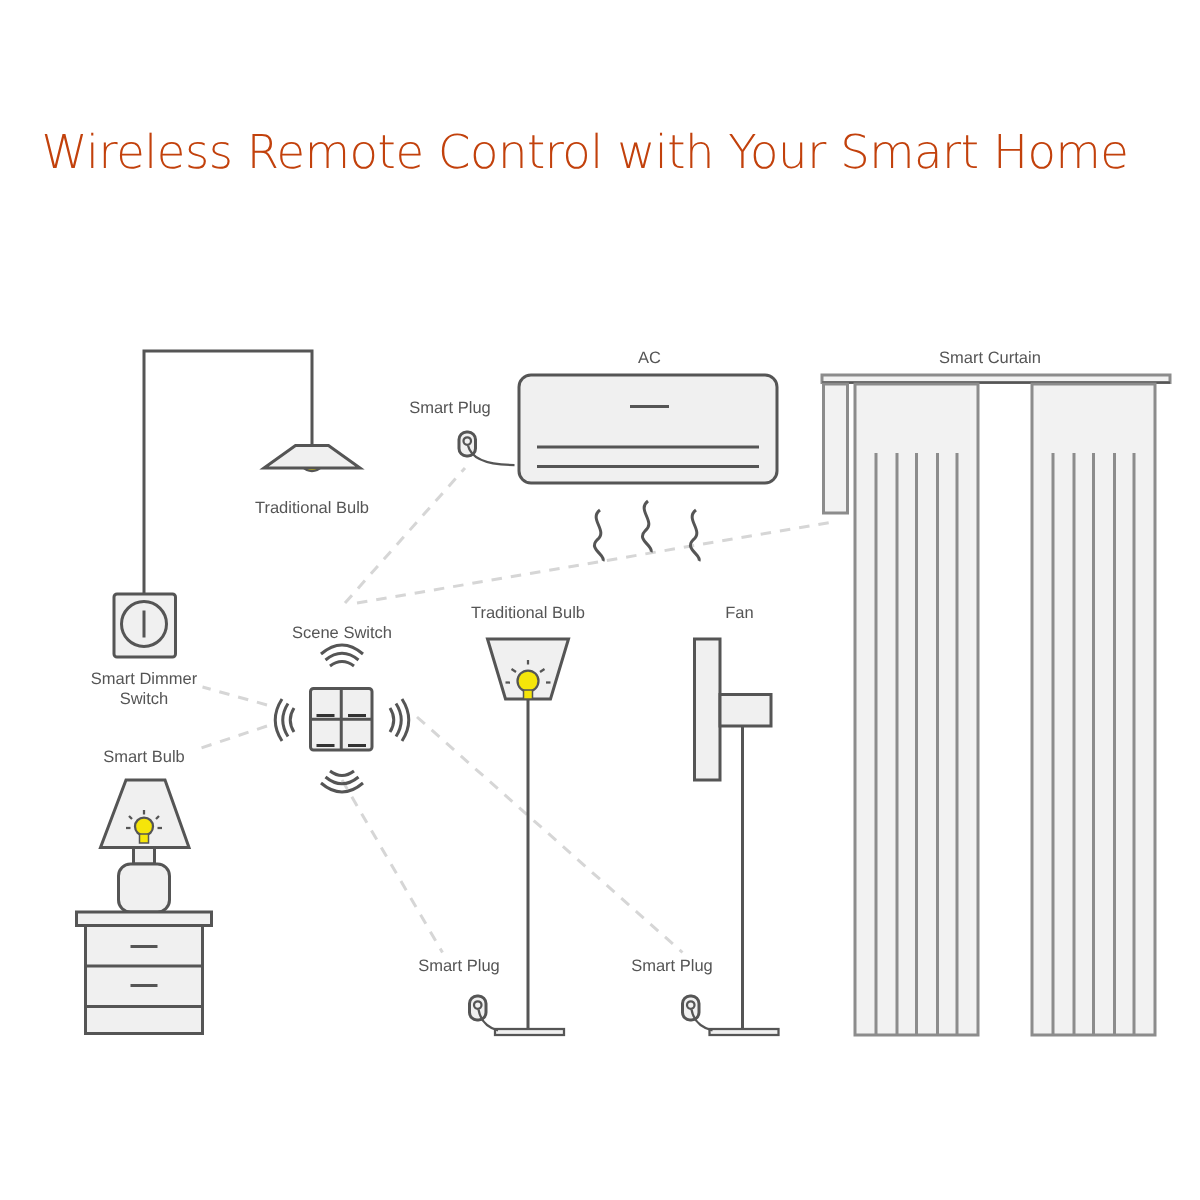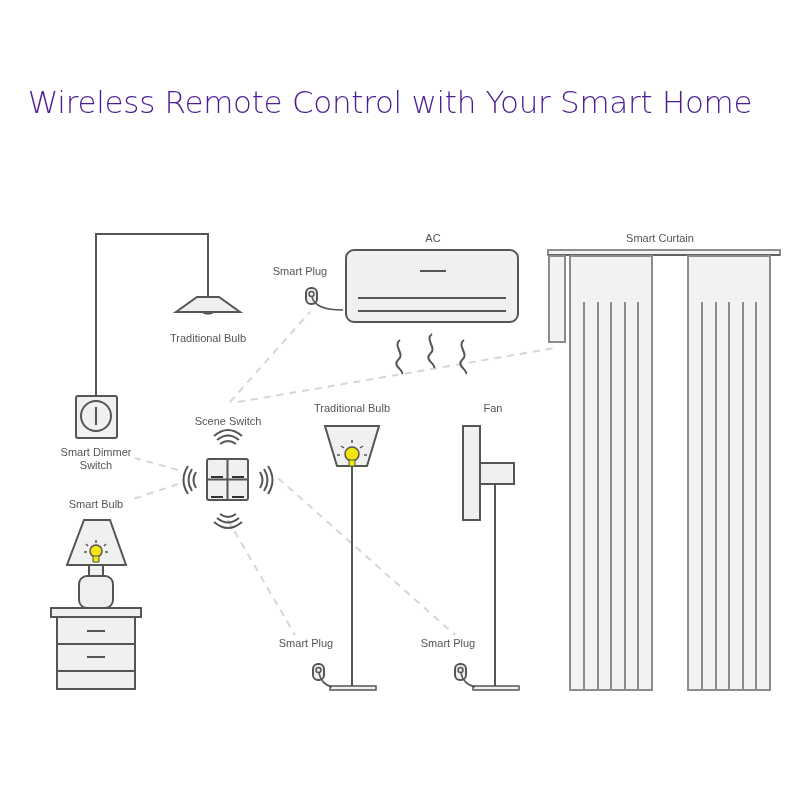--- a/index.html
+++ b/index.html
@@ -1,19 +1,19 @@
 <!DOCTYPE html>
 <html><head>
   <meta charset="utf-8">
   <style>
     html, body { margin: 0; padding: 0; background: #ffffff; }
     body { width: 800px; height: 800px; position: relative; overflow: hidden; font-family: "Liberation Sans", sans-serif; }
     .title {
       position: absolute; left: 0; top: 84px; width: 780px; text-align: center;
-      font-family: "DejaVu Sans", sans-serif; font-weight: 200; font-size: 31px; color: #4c1d95; letter-spacing: -0.3px;
+      font-family: "DejaVu Sans", sans-serif; font-weight: 200; font-size: 31px; color: #c2410c; letter-spacing: -0.3px;
       font-stretch: condensed;
     }
     svg.diagram { position: absolute; left: 0; top: 0; }
     .lbl { font-family: "Liberation Sans", sans-serif; font-size: 11px; fill: #555555; }
     .stroke { stroke: #555555; stroke-width: 2; fill: none; }
     .dash { stroke: #d6d6d6; stroke-width: 2; stroke-dasharray: 7 6; fill: none; }
     .fillg { fill: #f0f0f0; stroke: #555555; stroke-width: 2; }
     .curtain { fill: #f2f2f2; stroke: #8c8c8c; stroke-width: 2; }
     .pleat { stroke: #8c8c8c; stroke-width: 2; }
     .bulb { fill: #f5e50a; stroke: #555555; stroke-width: 1.5; }

